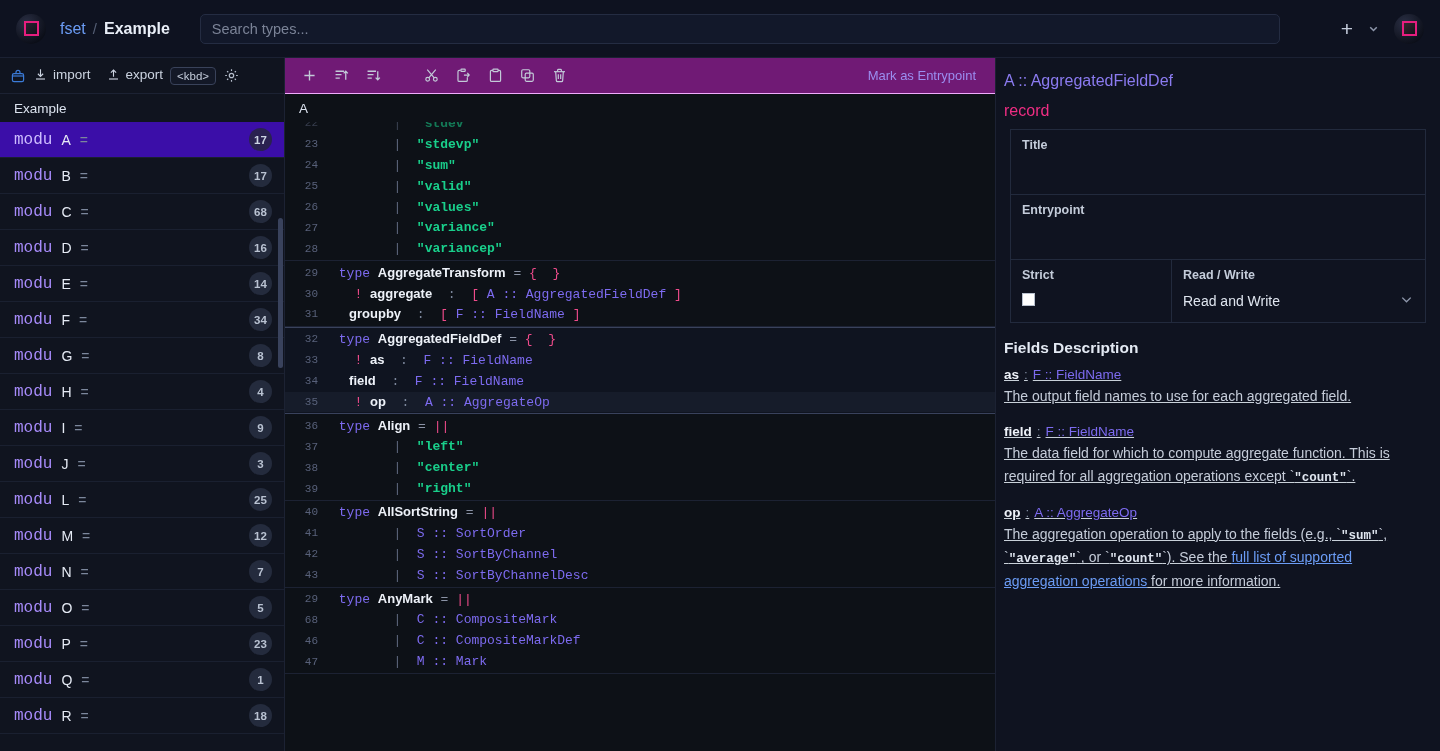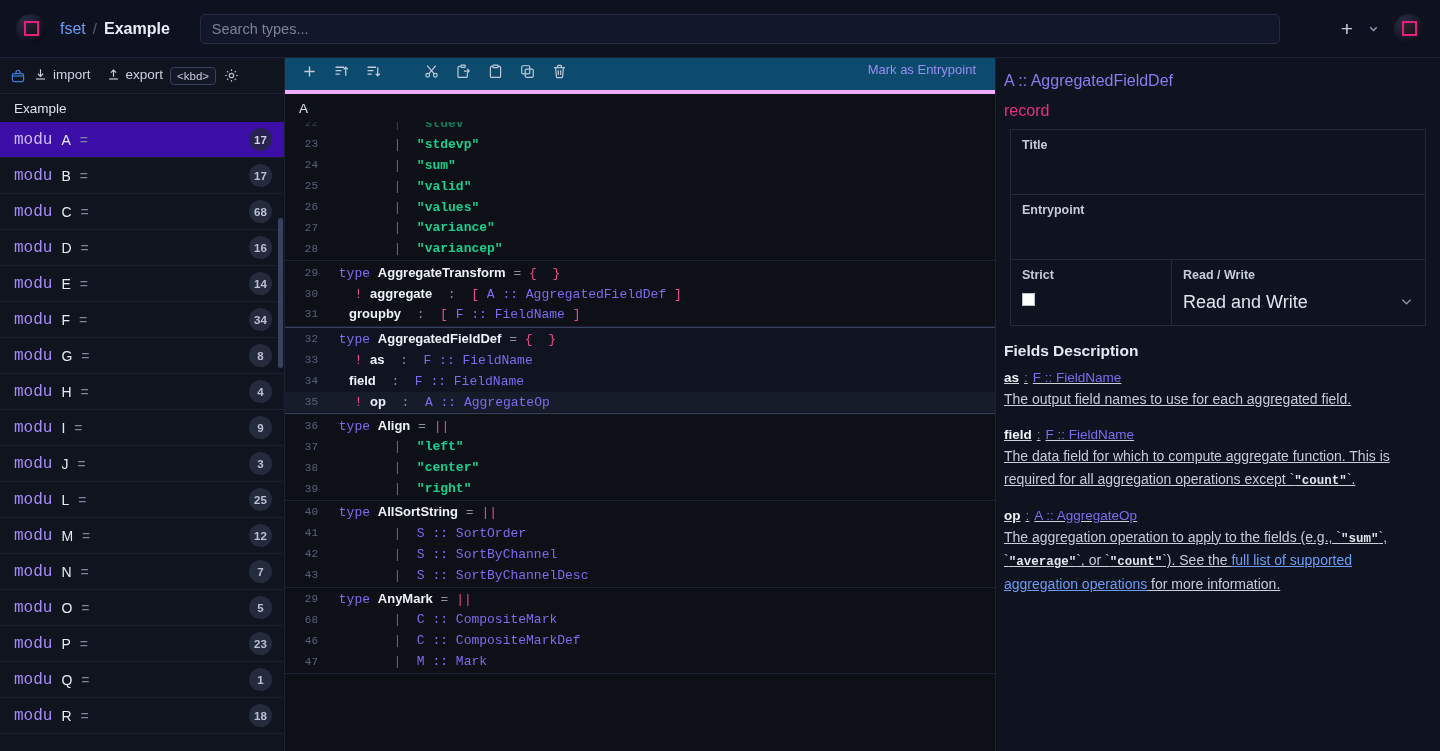--- a/index.html
+++ b/index.html
@@ -134,24 +134,24 @@
     font-size: 11.5px; font-weight: bold;
     display: flex; align-items: center; justify-content: center;
     padding: 0 5px;
   }
   .sb-item.active .sb-badge { background: #2a2250; color: #cdd4e3; }
 
   
   .editor { flex: 1 1 auto; display: flex; flex-direction: column; min-width: 0; background: #0d1117; }
   .ed-toolbar {
     height: 36px; flex: 0 0 36px;
-    display: flex; gap: 4px;
+    display: flex; align-items: center; gap: 4px;
     padding: 0 10px;
-    border-bottom: 4px solid #f0abfc;
-    background: #0c4a6e;
+    border-bottom: 1px solid #f0abfc;
+    background: #701a75;
   }
   .ed-toolbar .tb-ico {
     width: 28px; height: 26px;
     display: flex; align-items: center; justify-content: center;
     color: #c2cad8; cursor: pointer;
   }
   .tb-gap { width: 22px; }
   .entrypoint-btn {
     margin-left: auto;
     font-size: 13px; color: #9b8ef0;
@@ -210,21 +210,21 @@
   .fbcell.left { width: 161px; flex: 0 0 161px; border-right: 1px solid #222a3d; }
   .fbcell.right { flex: 1 1 auto; position: relative; }
   .fblabel { font-size: 12.5px; color: #c4ccda; font-weight: bold; }
   .fbvalue { min-height: 30px; padding-top: 8px; font-size: 14px; color: #dde3ee; }
   .chk {
     width: 13px; height: 13px; margin-top: 11px;
     background: #ffffff; border: 1px solid #b8c0ce;
     display: block;
   }
   .selectrow { display: flex; align-items: center; padding-top: 10px; }
-  .selectrow .val { font-size: 18px; color: #dfe5ef; }
+  .selectrow .val { font-size: 14px; color: #dfe5ef; }
   .selectrow .chev { margin-left: auto; color: #8e97ab; font-size: 13px; }
   .fd-title { font-size: 15.5px; color: #e3e9f3; font-weight: bold; padding: 16px 14px 10px 8px; }
   .fd-item { padding: 0 14px 16px 8px; text-decoration: underline; }
   .fd-sig { font-size: 13.5px; margin-bottom: 3px; }
   .fd-sig .nm { color: #eef2f9; font-weight: bold; }
   .fd-sig .col { color: #7c879c; margin: 0 5px; }
   .fd-sig .ref { color: #7d6bf0; }
   .fd-desc { font-size: 14px; line-height: 1.65; color: #c5ccd9; }
   .fd-desc code {
     font-family: "Liberation Mono", monospace;

